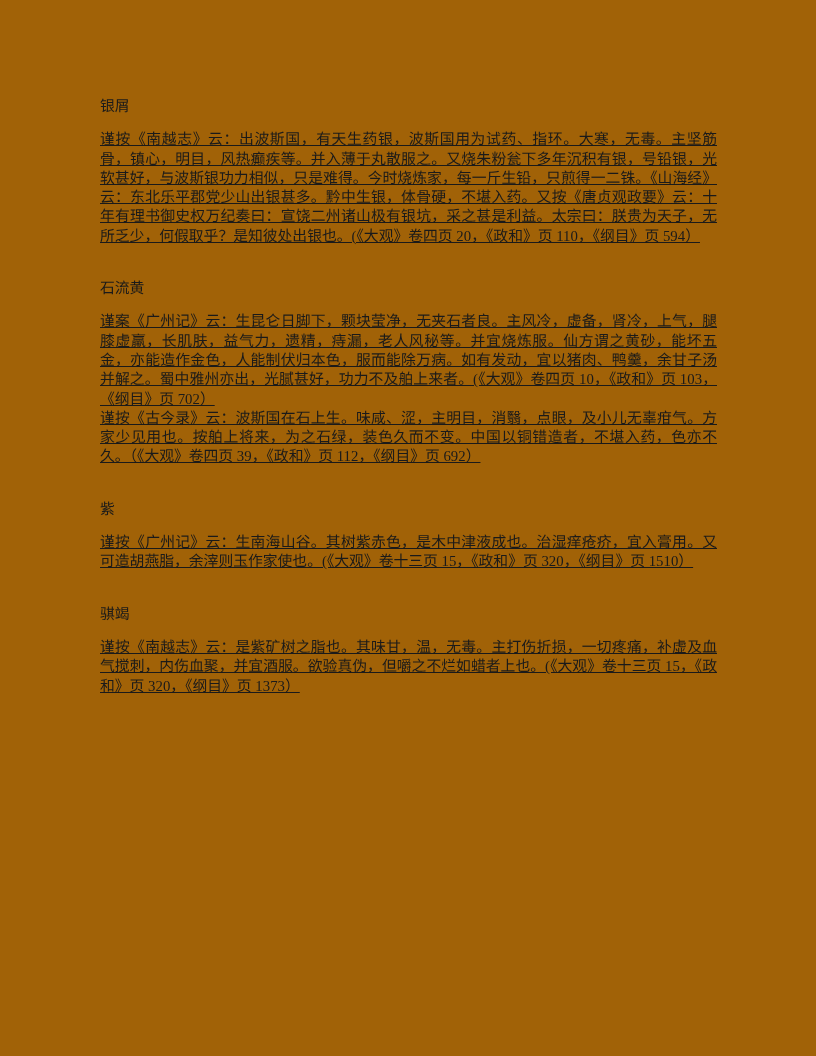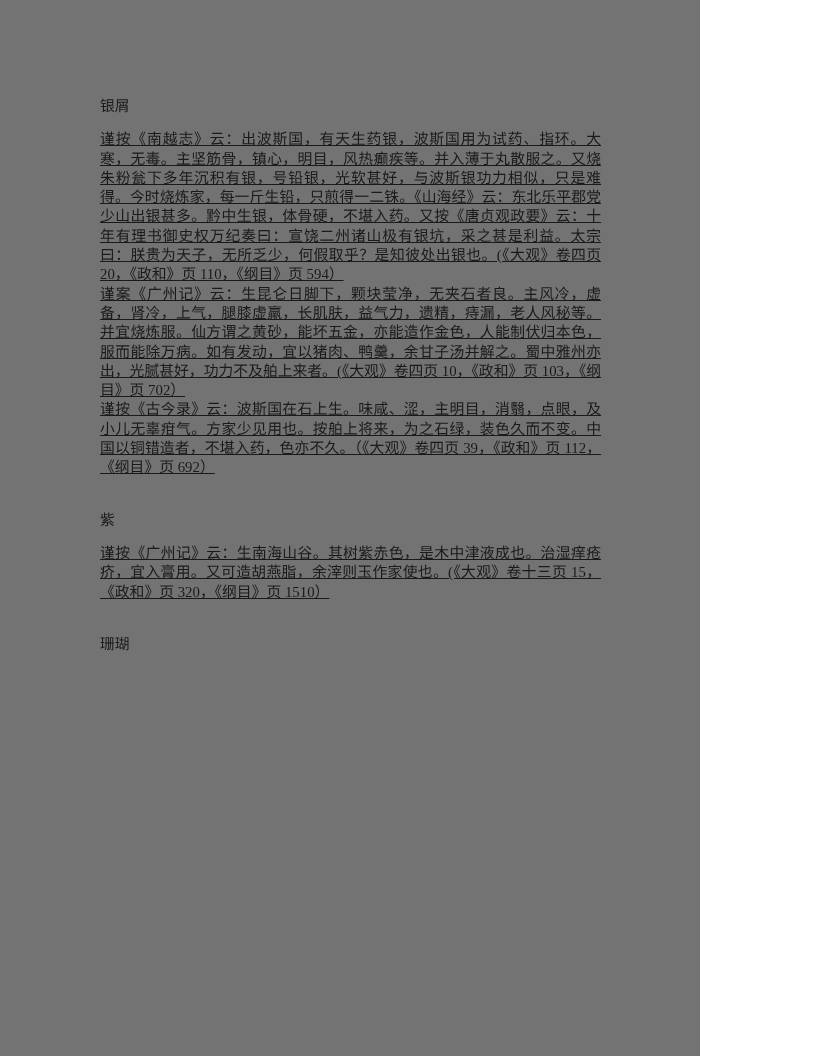--- a/index.html
+++ b/index.html
@@ -2,26 +2,26 @@
 <html lang="zh-CN"><head>
 <meta charset="utf-8">
 <style>
   html, body {
     margin: 0;
     padding: 0;
     background: #ffffff;
   }
   .page {
     position: relative;
-    width: 700px;
+    width: 816px;
     height: 1056px;
     box-sizing: border-box;
     padding: 97px 99px 0 100px;
     overflow: hidden;
-    background: #737373;
+    background: #a16207;
     color: #1a1a1a;
     font-family: "Liberation Serif", "DejaVu Serif", serif;
     font-size: 14.8px;
     line-height: 19.3px;
   }
   .entry { margin: 0; padding: 0; }
   .entry-title {
     font-size: 14.8px;
     font-weight: normal;
     margin: 33px 0 14px 0;
@@ -38,31 +38,35 @@
 <body>
 
 <div class="page">
 
   <section class="entry">
     <h3 class="entry-title">银屑</h3>
     <p class="entry-body">谨按《南越志》云：出波斯国，有天生药银，波斯国用为试药、指环。大寒，无毒。主坚筋骨，镇心，明目，风热癫疾等。并入薄于丸散服之。又烧朱粉瓮下多年沉积有银，号铅银，光软甚好，与波斯银功力相似，只是难得。今时烧炼家，每一斤生铅，只煎得一二铢。《山海经》云：东北乐平郡党少山出银甚多。黔中生银，体骨硬，不堪入药。又按《唐贞观政要》云：十年有理书御史权万纪奏曰：宣饶二州诸山极有银坑，采之甚是利益。太宗曰：朕贵为天子，无所乏少，何假取乎？是知彼处出银也。(《大观》卷四页 20，《政和》页 110，《纲目》页 594）</p>
   </section>
 
   <section class="entry">
+    <h3 class="entry-title">石流黄</h3>
     <p class="entry-body">谨案《广州记》云：生昆仑日脚下，颗块莹净，无夹石者良。主风冷，虚备，肾冷，上气，腿膝虚羸，长肌肤，益气力，遗精，痔漏，老人风秘等。并宜烧炼服。仙方谓之黄砂，能坏五金，亦能造作金色，人能制伏归本色，服而能除万病。如有发动，宜以猪肉、鸭羹，余甘子汤并解之。蜀中雅州亦出，光腻甚好，功力不及舶上来者。(《大观》卷四页 10，《政和》页 103，《纲目》页 702）</p>
   </section>
 
   <section class="entry">
     <p class="entry-body">谨按《古今录》云：波斯国在石上生。味咸、涩，主明目，消翳，点眼，及小儿无辜疳气。方家少见用也。按舶上将来，为之石绿，装色久而不变。中国以铜错造者，不堪入药，色亦不久。（《大观》卷四页 39，《政和》页 112，《纲目》页 692）</p>
   </section>
 
   <section class="entry">
     <h3 class="entry-title">紫</h3>
     <p class="entry-body">谨按《广州记》云：生南海山谷。其树紫赤色，是木中津液成也。治湿痒疮疥，宜入膏用。又可造胡燕脂，余滓则玉作家使也。(《大观》卷十三页 15，《政和》页 320，《纲目》页 1510）</p>
   </section>
 
+  <section class="entry">
+    <h3 class="entry-title">骐竭</h3>
+    <p class="entry-body">谨按《南越志》云：是紫矿树之脂也。其味甘，温，无毒。主打伤折损，一切疼痛，补虚及血气搅刺，内伤血聚，并宜酒服。欲验真伪，但嚼之不烂如蜡者上也。(《大观》卷十三页 15，《政和》页 320，《纲目》页 1373）</p>
+  </section>
 
   <section class="entry">
-    <h3 class="entry-title">珊瑚</h3>
   </section>
 
 
 </div>
 
 </body></html>

